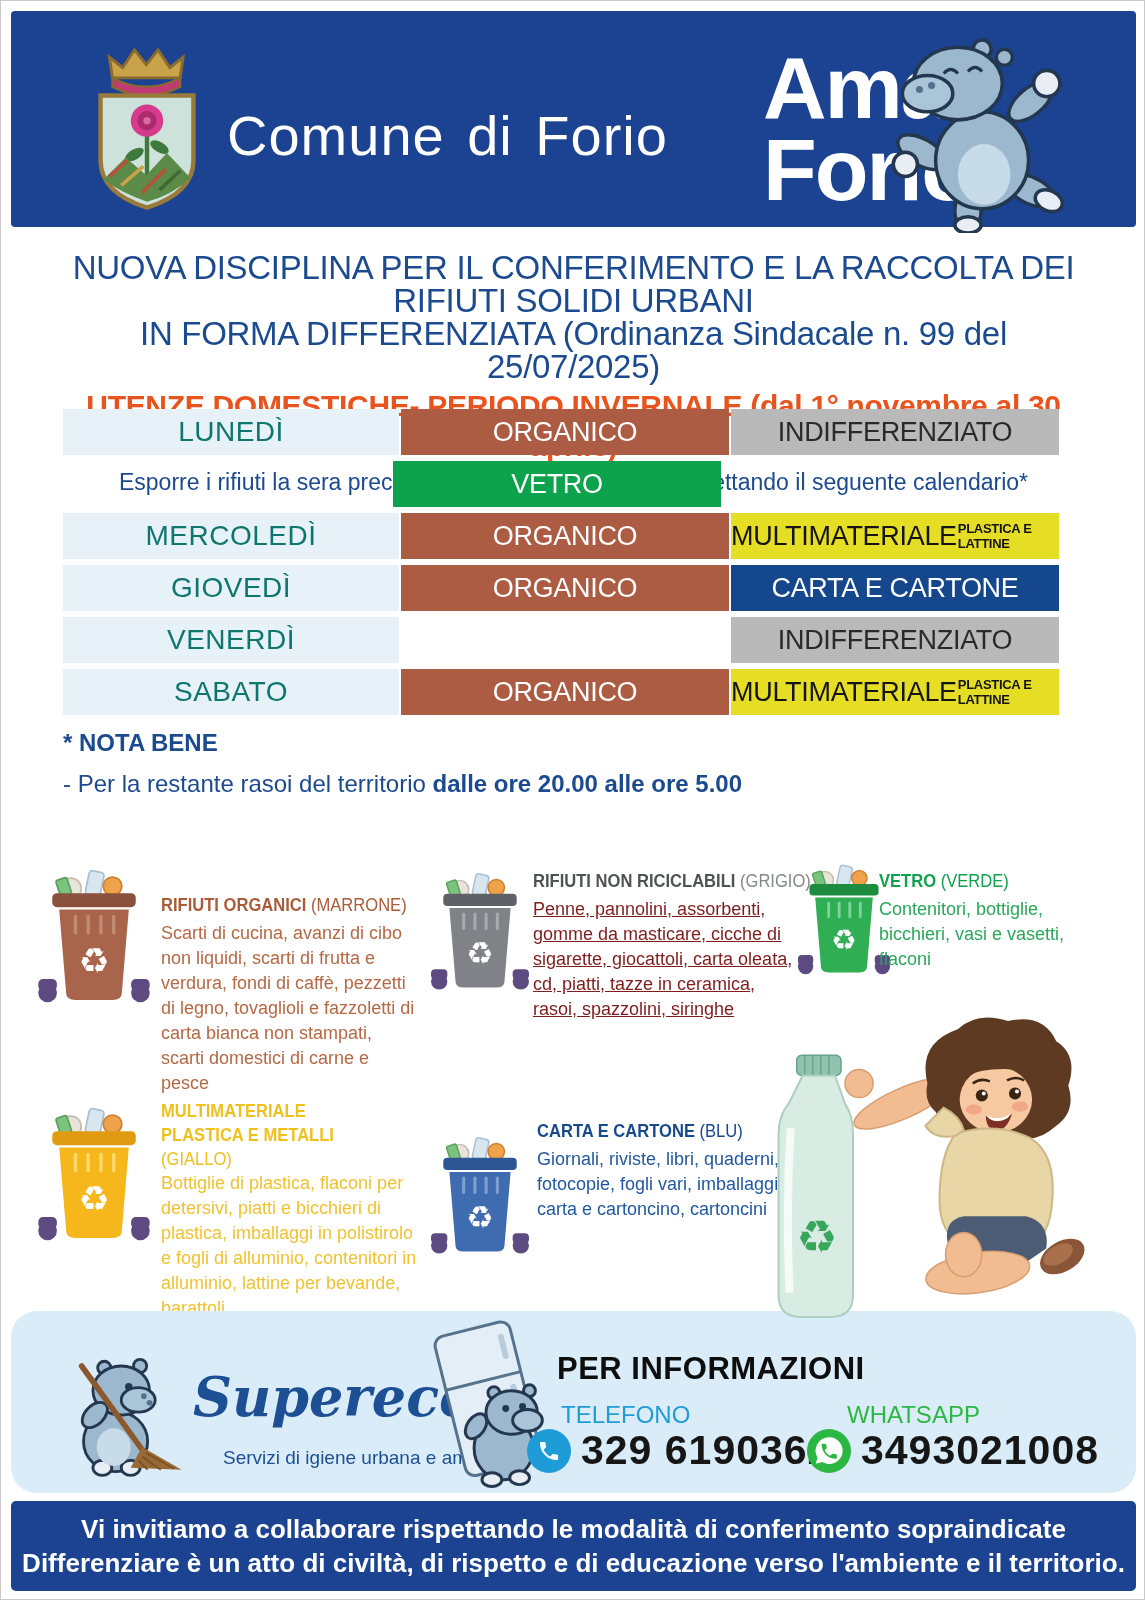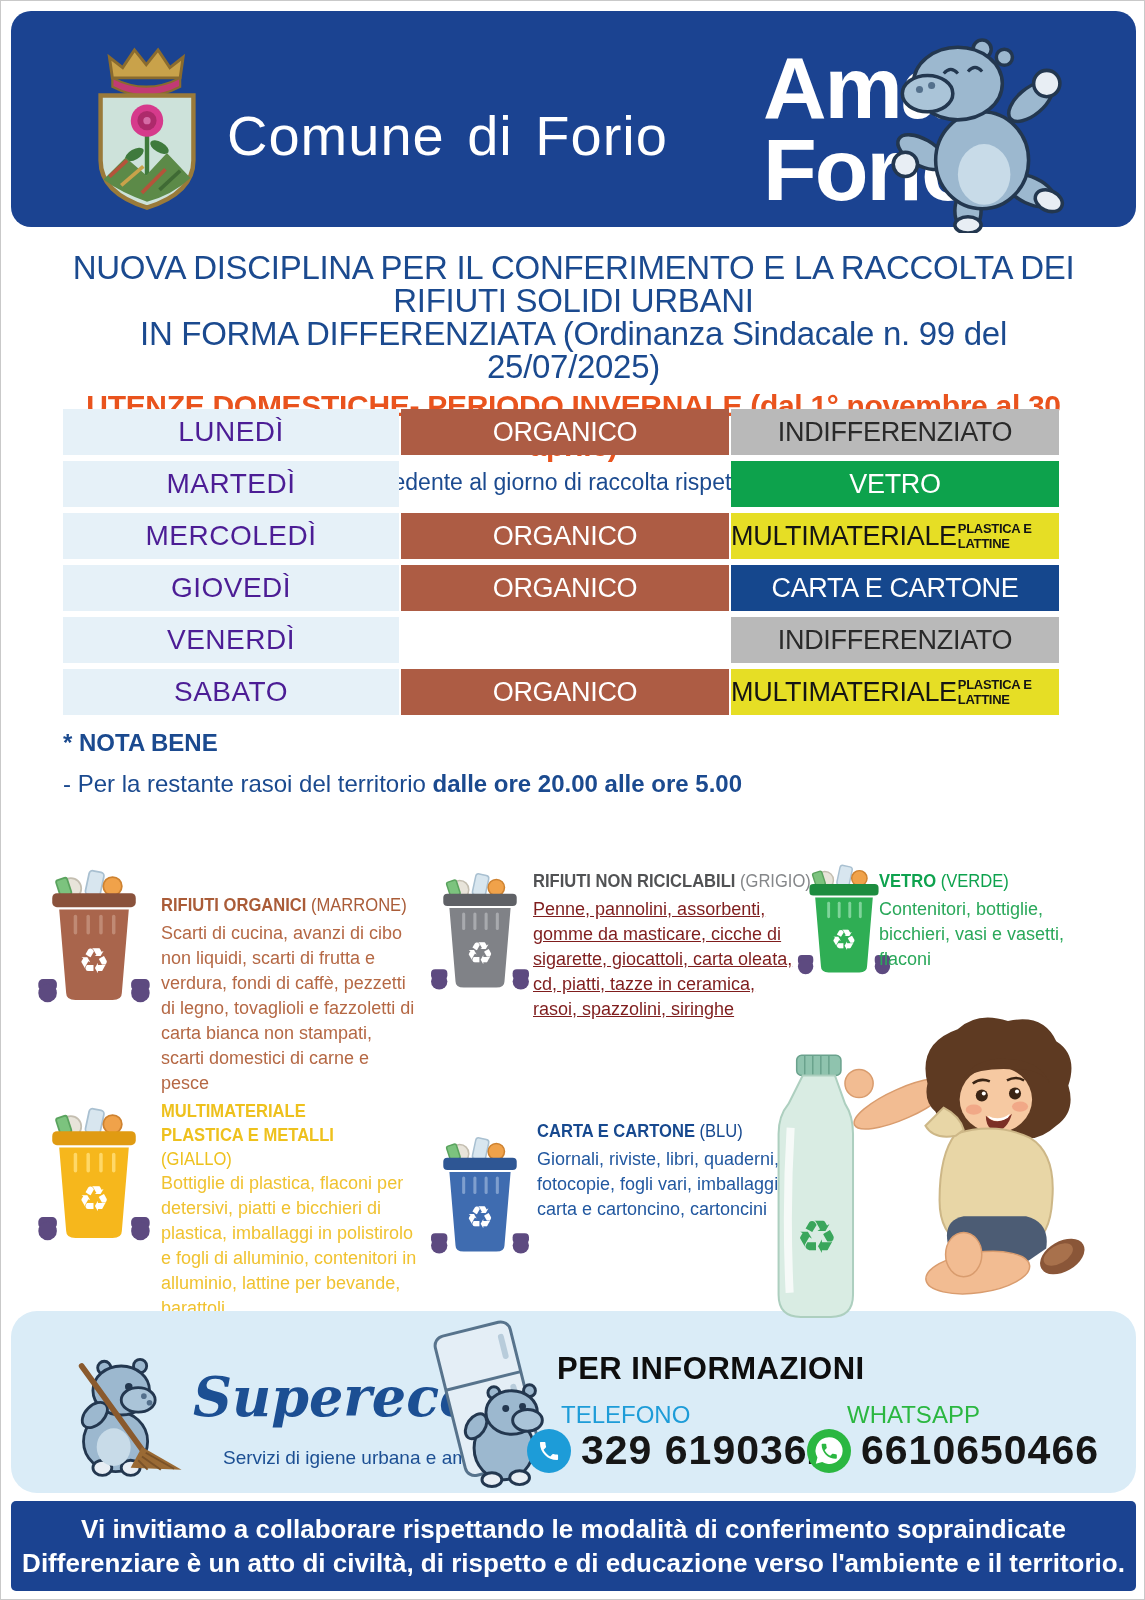--- a/index.html
+++ b/index.html
@@ -1,36 +1,36 @@
 <!DOCTYPE html>
 <html><head>
 <meta charset="utf-8">
 <style>
   html,body{margin:0;padding:0;background:#fff;}
   .page{position:relative;width:1145px;height:1600px;background:#ffffff;overflow:hidden;
         font-family:"Liberation Sans","DejaVu Sans",sans-serif;border:1px solid #c9c9c9;box-sizing:border-box;}
 
   
-  .header{position:absolute;left:10px;top:10px;width:1125px;height:216px;background:#1b4391;border-radius:20px;}
+  .header{position:absolute;left:10px;top:10px;width:1125px;height:216px;background:#1b4391;border-radius:4px;}
   .crest{position:absolute;left:66px;top:26px;width:140px;height:182px;}
   .muni{position:absolute;left:216px;top:92px;font-size:56px;color:#ffffff;letter-spacing:1px;word-spacing:6px;}
   .brand{position:absolute;left:752px;top:36px;font-weight:bold;color:#ffffff;font-size:88px;line-height:82px;letter-spacing:-2px;z-index:1;}
   .mascot{position:absolute;left:855px;top:20px;width:208px;height:202px;z-index:2;}
 
   
   .intro{position:absolute;left:52px;top:250px;width:1041px;text-align:center;color:#1b4a8f;}
   .intro .l1,.intro .l2{font-size:33px;font-weight:normal;line-height:33px;letter-spacing:-0.3px;}
   .intro .l3{font-size:30px;font-weight:bold;color:#e9531d;line-height:40px;margin-top:3px;letter-spacing:-0.3px;}
   .intro .l4{font-size:23px;line-height:33px;}
 
   
   .calendar{position:absolute;left:62px;top:408px;width:996px;}
   .cal-row{display:flex;height:46px;margin-bottom:6px;}
   .cell{display:flex;align-items:center;justify-content:center;letter-spacing:-0.3px;}
-  .cell.day{width:336px;margin-right:2px;background:#e6f1f8;color:#4c1d95;font-size:28px;letter-spacing:0.5px;}
+  .cell.day{width:336px;margin-right:2px;background:#e6f1f8;color:#0f766e;font-size:28px;letter-spacing:0.5px;}
   .cell.mid{width:328px;margin-right:2px;font-size:27px;}
   .cell.end{width:328px;font-size:27px;}
   .c-org{background:#ad5c44;color:#ffffff;}
   .c-ind{background:#b9b9b9;color:#2a2a2a;}
   .c-vet{background:#0da24c;color:#ffffff;}
   .c-mul{background:#e6de25;color:#141414;}
   .c-car{background:#15478d;color:#ffffff;}
   .c-empty{background:transparent;}
   .cell .sub{font-size:13px;font-weight:bold;margin-left:1px;}
   .cell .sub:empty{margin:0;}
@@ -175,21 +175,20 @@
   <div class="calendar">
     <div class="cal-row">
       <div class="cell day">LUNEDÌ</div>
       <div class="cell mid c-org">ORGANICO</div>
       <div class="cell end c-ind">
           <span>INDIFFERENZIATO</span>
           <span class="sub"></span>
         </div>
     </div>
     <div class="cal-row">
-      <div class="cell day">MARTEDÌ</div>
       <div class="cell mid c-empty"></div>
       <div class="cell end c-vet">
           <span>VETRO</span>
           <span class="sub"></span>
         </div>
     </div>
     <div class="cal-row">
       <div class="cell day">MERCOLEDÌ</div>
       <div class="cell mid c-org">ORGANICO</div>
       <div class="cell end c-mul">
@@ -366,21 +365,21 @@
     </svg>
     <span class="contact-num">329 6190362</span>
   </div>
   <div class="wa-label">WHATSAPP</div>
   <div class="wa-row">
     <svg class="contact-icon" viewBox="0 0 24 24">
       <circle cx="12" cy="12" r="12" fill="#2bb741"></circle>
       <path d="M12 4.5a7.3 7.3 0 0 0-6.3 11l-.9 3.4 3.5-.9A7.3 7.3 0 1 0 12 4.5z" fill="#ffffff"></path>
       <path transform="translate(6.6,6.6) scale(0.46)" fill="#2bb741" d="M6.62 10.79c1.44 2.83 3.76 5.14 6.59 6.59l2.2-2.2c.27-.27.67-.36 1.02-.24 1.12.37 2.33.57 3.57.57.55 0 1 .45 1 1V20c0 .55-.45 1-1 1-9.39 0-17-7.61-17-17 0-.55.45-1 1-1h3.5c.55 0 1 .45 1 1 0 1.25.2 2.45.57 3.57.11.35.03.74-.25 1.02l-2.2 2.2z"></path>
     </svg>
-    <span class="contact-num">6610650466</span>
+    <span class="contact-num">3493021008</span>
   </div>
 
   <div class="banner">
     <div>Vi invitiamo a collaborare rispettando le modalità di conferimento sopraindicate</div>
     <div>Differenziare è un atto di civiltà, di rispetto e di educazione verso l'ambiente e il territorio.</div>
   </div>
 
 </div>
 
 </body></html>

